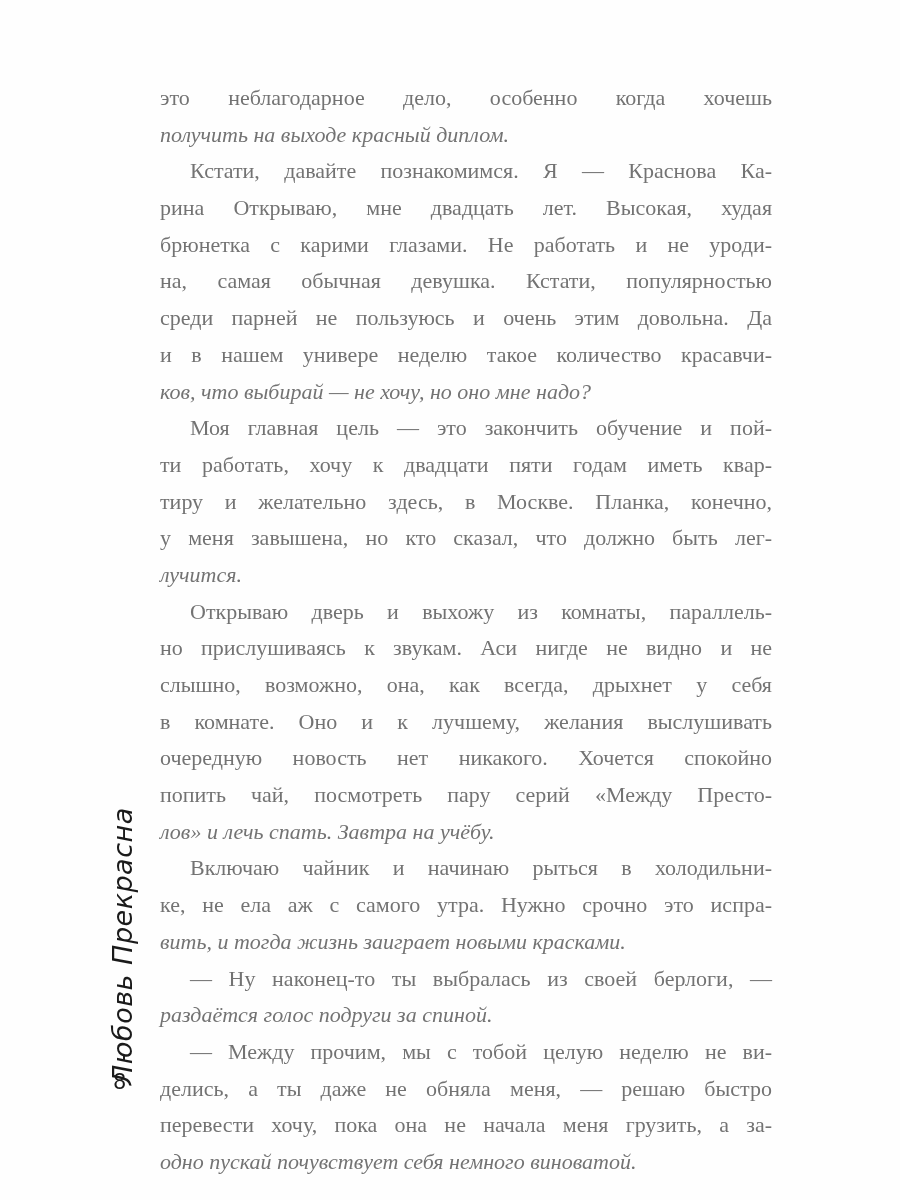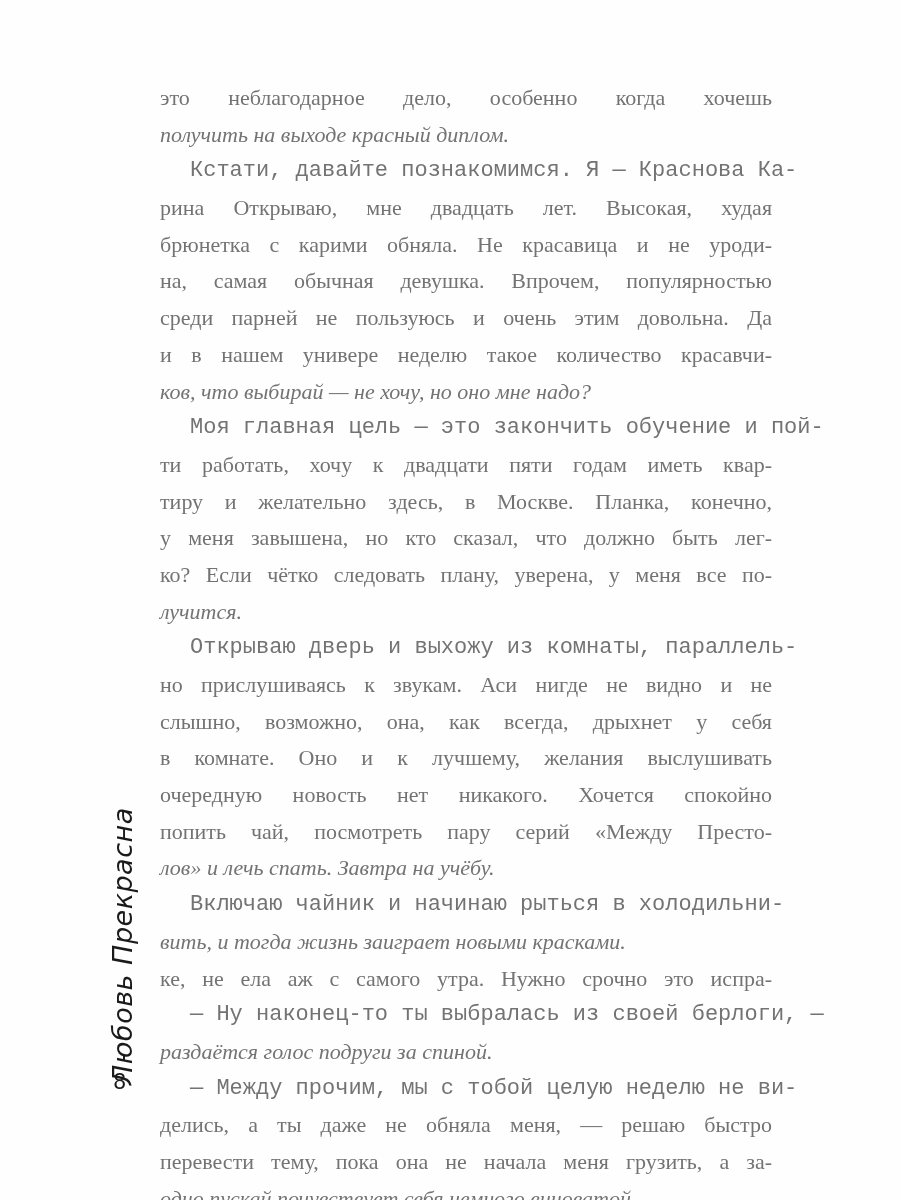--- a/index.html
+++ b/index.html
@@ -6,21 +6,21 @@
   body { width:900px; height:1200px; background:#ffffff; position:relative; overflow:hidden; }
   .page { position:absolute; left:0; top:0; width:900px; height:1200px; background:#fefefe; }
   .text-block { position:absolute; left:160px; top:80px; width:612px; }
   .line {
     display:block; height:36.7px; line-height:36.7px;
     font-family:"Liberation Serif", "DejaVu Serif", serif;
     font-size:22px; color:#737373;
     text-align:justify; text-align-last:justify; white-space:nowrap; overflow:visible;
   }
   .line.last { text-align-last:left;font-style:italic; }
-  .line.indent { padding-left:30px;font-family:Liberation Mono, monospace; }
+  .line.indent { padding-left:30px; }
   .running-head {
     position:absolute; left:103px; top:815px; width:270px; height:40px;
     transform-origin:0 0; transform:rotate(-90deg) translate(-270px,0);
     font-family:"DejaVu Sans", sans-serif; font-style:italic;
     font-size:27px; color:#1a1a1a; letter-spacing:0.5px; white-space:nowrap;
     line-height:40px;
   }
   .page-number {
     position:absolute; left:113px; top:1070px; width:20px;
     font-family:"DejaVu Sans", sans-serif; font-size:21px; color:#1a1a1a;
@@ -30,41 +30,40 @@
 <body>
 
 <div class="page">
   <div class="running-head">Любовь Прекрасна</div>
   <div class="page-number">8</div>
   <div class="text-block" id="text-block">
       <span class="line">это неблагодарное дело, особенно когда хочешь</span>
       <span class="line last">получить на выходе красный диплом.</span>
       <span class="line indent">Кстати, давайте познакомимся. Я — Краснова Ка-</span>
       <span class="line">рина Открываю, мне двадцать лет. Высокая, худая</span>
-      <span class="line">брюнетка с карими обняла. Не красавица и не уроди-</span>
-      <span class="line">на, самая обычная девушка. Впрочем, популярностью</span>
+      <span class="line">брюнетка с карими глазами. Не работать и не уроди-</span>
+      <span class="line">на, самая обычная девушка. Кстати, популярностью</span>
       <span class="line">среди парней не пользуюсь и очень этим довольна. Да</span>
       <span class="line">и в нашем универе неделю такое количество красавчи-</span>
       <span class="line last">ков, что выбирай — не хочу, но оно мне надо?</span>
       <span class="line indent">Моя главная цель — это закончить обучение и пой-</span>
       <span class="line">ти работать, хочу к двадцати пяти годам иметь квар-</span>
       <span class="line">тиру и желательно здесь, в Москве. Планка, конечно,</span>
       <span class="line">у меня завышена, но кто сказал, что должно быть лег-</span>
-      <span class="line">ко? Если чётко следовать плану, уверена, у меня все по-</span>
       <span class="line last">лучится.</span>
       <span class="line indent">Открываю дверь и выхожу из комнаты, параллель-</span>
       <span class="line">но прислушиваясь к звукам. Аси нигде не видно и не</span>
       <span class="line">слышно, возможно, она, как всегда, дрыхнет у себя</span>
       <span class="line">в комнате. Оно и к лучшему, желания выслушивать</span>
       <span class="line">очередную новость нет никакого. Хочется спокойно</span>
       <span class="line">попить чай, посмотреть пару серий «Между Престо-</span>
       <span class="line last">лов» и лечь спать. Завтра на учёбу.</span>
       <span class="line indent">Включаю чайник и начинаю рыться в холодильни-</span>
+      <span class="line">ке, не ела аж с самого утра. Нужно срочно это испра-</span>
       <span class="line last">вить, и тогда жизнь заиграет новыми красками.</span>
-      <span class="line">ке, не ела аж с самого утра. Нужно срочно это испра-</span>
       <span class="line indent">— Ну наконец-то ты выбралась из своей берлоги, —</span>
       <span class="line last">раздаётся голос подруги за спиной.</span>
       <span class="line indent">— Между прочим, мы с тобой целую неделю не ви-</span>
       <span class="line">делись, а ты даже не обняла меня, — решаю быстро</span>
-      <span class="line">перевести тему, пока она не начала меня грузить, а за-</span>
+      <span class="line">перевести хочу, пока она не начала меня грузить, а за-</span>
       <span class="line last">одно пускай почувствует себя немного виноватой.</span>
     </div>
 </div>
 
 </body></html>

